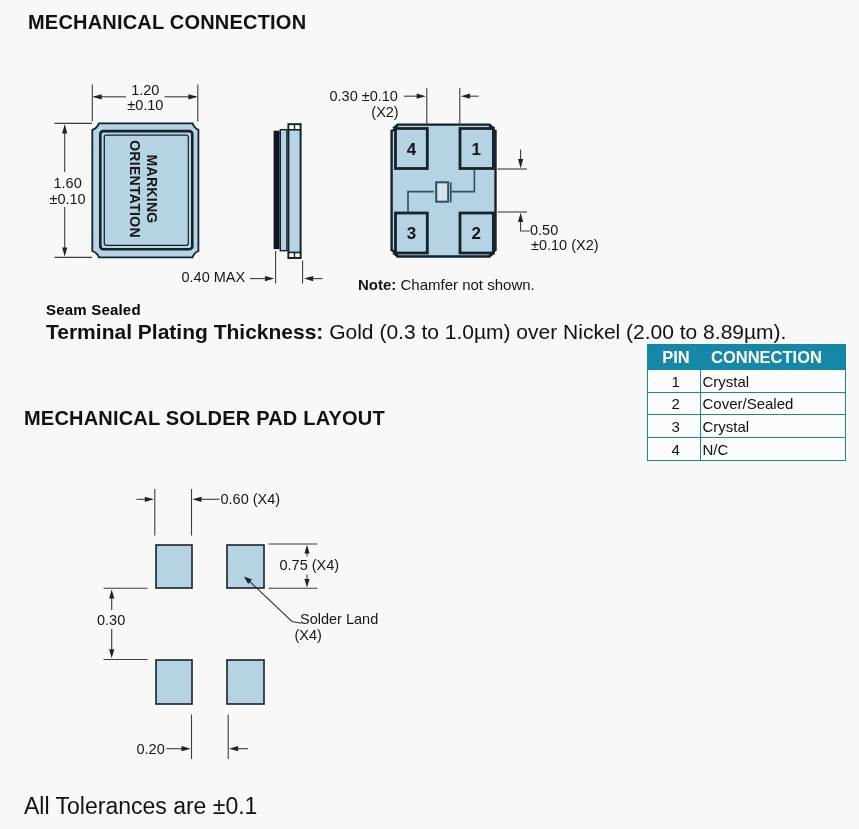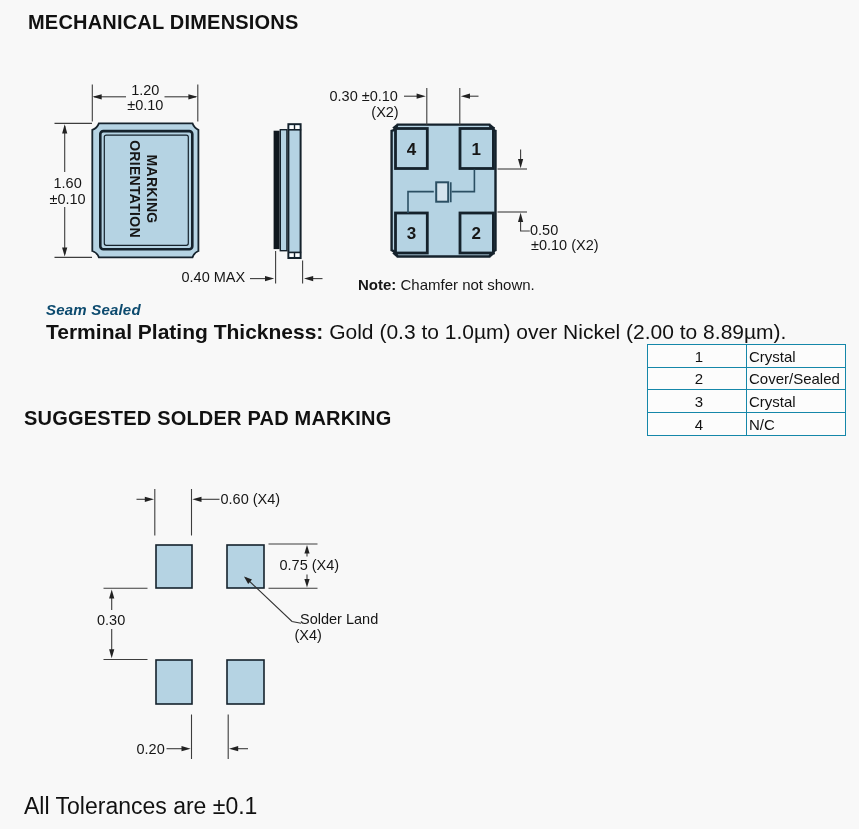--- a/index.html
+++ b/index.html
@@ -4,21 +4,21 @@
 <style>
   html,body{margin:0;padding:0;}
   body{width:859px;height:829px;background:#f8f8f8;font-family:"Liberation Sans",sans-serif;position:relative;overflow:hidden;}
   .abs{position:absolute;}
   .h1{font-size:20px;font-weight:bold;color:#111;letter-spacing:0.2px;}
   svg text{fill:#161616;}
 </style>
 </head>
 <body>
 
-<div class="abs h1" style="left:28px;top:11px;">MECHANICAL DIMENSIONS</div>
+<div class="abs h1" style="left:28px;top:11px;">MECHANICAL CONNECTION</div>
 
 <svg class="abs" style="left:0;top:0;" width="640" height="300" viewBox="0 0 640 300">
 
 <path d="M 98.9,123.4 H 192.5 Q 194.4,128.3 198.4,129.8 V 251 Q 194.4,252.4 192.5,257.3 H 98.9 Q 97,252.4 92.3,251 V 129.8 Q 97,128.3 98.9,123.4 Z" fill="#b5d3e3" stroke="#15222c" stroke-width="1.8"></path>
 
 <rect x="100.3" y="131.1" width="92" height="118.2" rx="3" fill="#b5d3e3" stroke="#15222c" stroke-width="2.6"></rect>
 
 <rect x="104.3" y="135.1" width="84" height="110.2" rx="2" fill="#b5d3e3" stroke="#15222c" stroke-width="1.2"></rect>
 
 <g font-size="14" font-weight="bold" letter-spacing="0.3" fill="#15222c">
@@ -122,27 +122,31 @@
   <polyline points="520.6,221 520.6,231 529.8,231"></polyline>
 </g>
 <polygon points="520.6,168.3 518,159.1 523.2,159.1" fill="#222"></polygon>
 <polygon points="520.6,212.8 518,222 523.2,222" fill="#222"></polygon>
 <text x="530" y="234.8" font-size="14.5">0.50</text>
 <text x="531" y="249.6" font-size="14.5">±0.10 (X2)</text>
 
 <text x="358" y="290" font-size="15"><tspan font-weight="bold">Note:</tspan> Chamfer not shown.</text>
 </svg>
 
-<div class="abs" style="left:46px;top:301px;font-size:15px;font-weight:bold;color:#0c4a6e;letter-spacing:0.2px;font-style:italic;">Seam Sealed</div>
+<div class="abs" style="left:46px;top:301px;font-size:15px;font-weight:bold;color:#000000;letter-spacing:0.2px;">Seam Sealed</div>
 
 <div class="abs" style="left:46px;top:320px;font-size:21px;color:#111;"><b>Terminal Plating Thickness:</b> Gold (0.3 to 1.0µm) over Nickel (2.00 to 8.89µm).</div>
 
 <table class="abs" style="left:647px;top:344px;width:199px;border-collapse:collapse;table-layout:fixed;border:1px solid #19869f;">
 
   <tbody>
+      <tr style="background:#1587a9;height:25px;">
+    <th style="width:48px;color:#fff;font-size:16.5px;padding:0 0 0 4px;">PIN</th>
+    <th style="color:#fff;font-size:16.5px;text-align:left;padding:0 0 0 11px;">CONNECTION</th>
+  </tr>
 
   <tr style="background:#fcfcfc;height:23px;">
     <td style="text-align:center;font-size:15px;color:#111;border:1px solid #1587a9;padding:0 0 0 4px;">1</td>
     <td style="font-size:15px;color:#111;border:1px solid #1587a9;padding:0 0 0 2px;">Crystal</td>
   </tr>
 
   <tr style="background:#fcfcfc;height:22px;">
     <td style="text-align:center;font-size:15px;color:#111;border:1px solid #1587a9;padding:0 0 0 4px;">2</td>
     <td style="font-size:15px;color:#111;border:1px solid #1587a9;padding:0 0 0 2px;">Cover/Sealed</td>
   </tr>
@@ -152,21 +156,21 @@
     <td style="font-size:15px;color:#111;border:1px solid #1587a9;padding:0 0 0 2px;">Crystal</td>
   </tr>
 
   <tr style="background:#fcfcfc;height:23px;">
     <td style="text-align:center;font-size:15px;color:#111;border:1px solid #1587a9;padding:0 0 0 4px;">4</td>
     <td style="font-size:15px;color:#111;border:1px solid #1587a9;padding:0 8px 0 2px;">N/C</td>
   </tr>
 </tbody>
   </table>
 
-<div class="abs h1" style="left:24px;top:407px;">SUGGESTED SOLDER PAD MARKING</div>
+<div class="abs h1" style="left:24px;top:407px;">MECHANICAL SOLDER PAD LAYOUT</div>
 
 <svg class="abs" style="left:0;top:430px;" width="480" height="360" viewBox="0 430 480 360">
 
 <rect x="156" y="545" width="36" height="43" fill="#b5d3e3" stroke="#15222c" stroke-width="1.6"></rect>
 
 <rect x="227" y="545" width="37" height="43" fill="#b5d3e3" stroke="#15222c" stroke-width="1.6"></rect>
 
 <rect x="156" y="660" width="36" height="44" fill="#b5d3e3" stroke="#15222c" stroke-width="1.6"></rect>
 
 <rect x="227" y="660" width="37" height="44" fill="#b5d3e3" stroke="#15222c" stroke-width="1.6"></rect>

